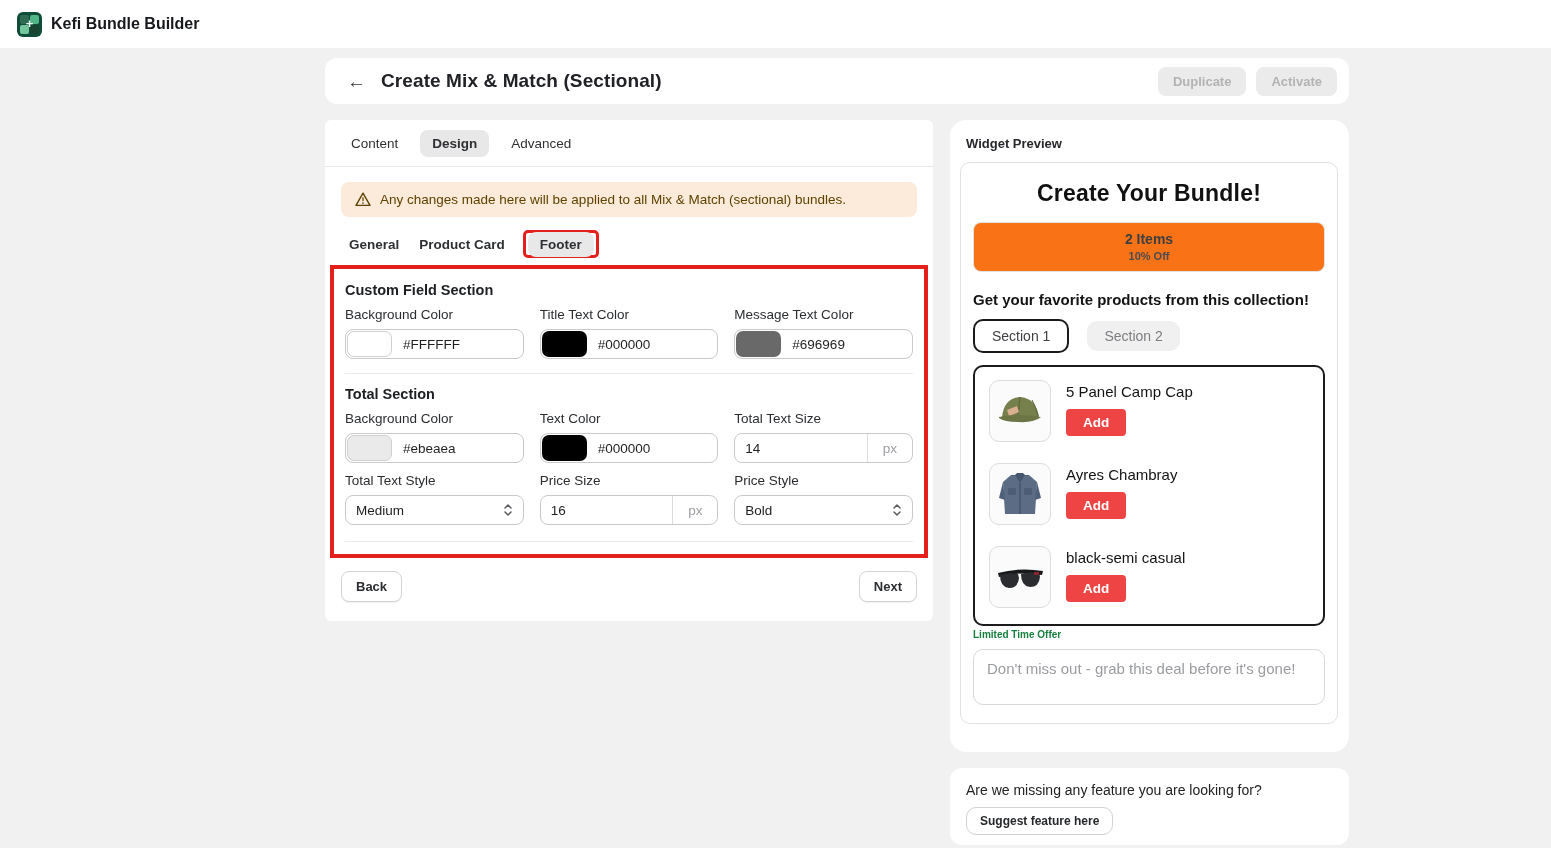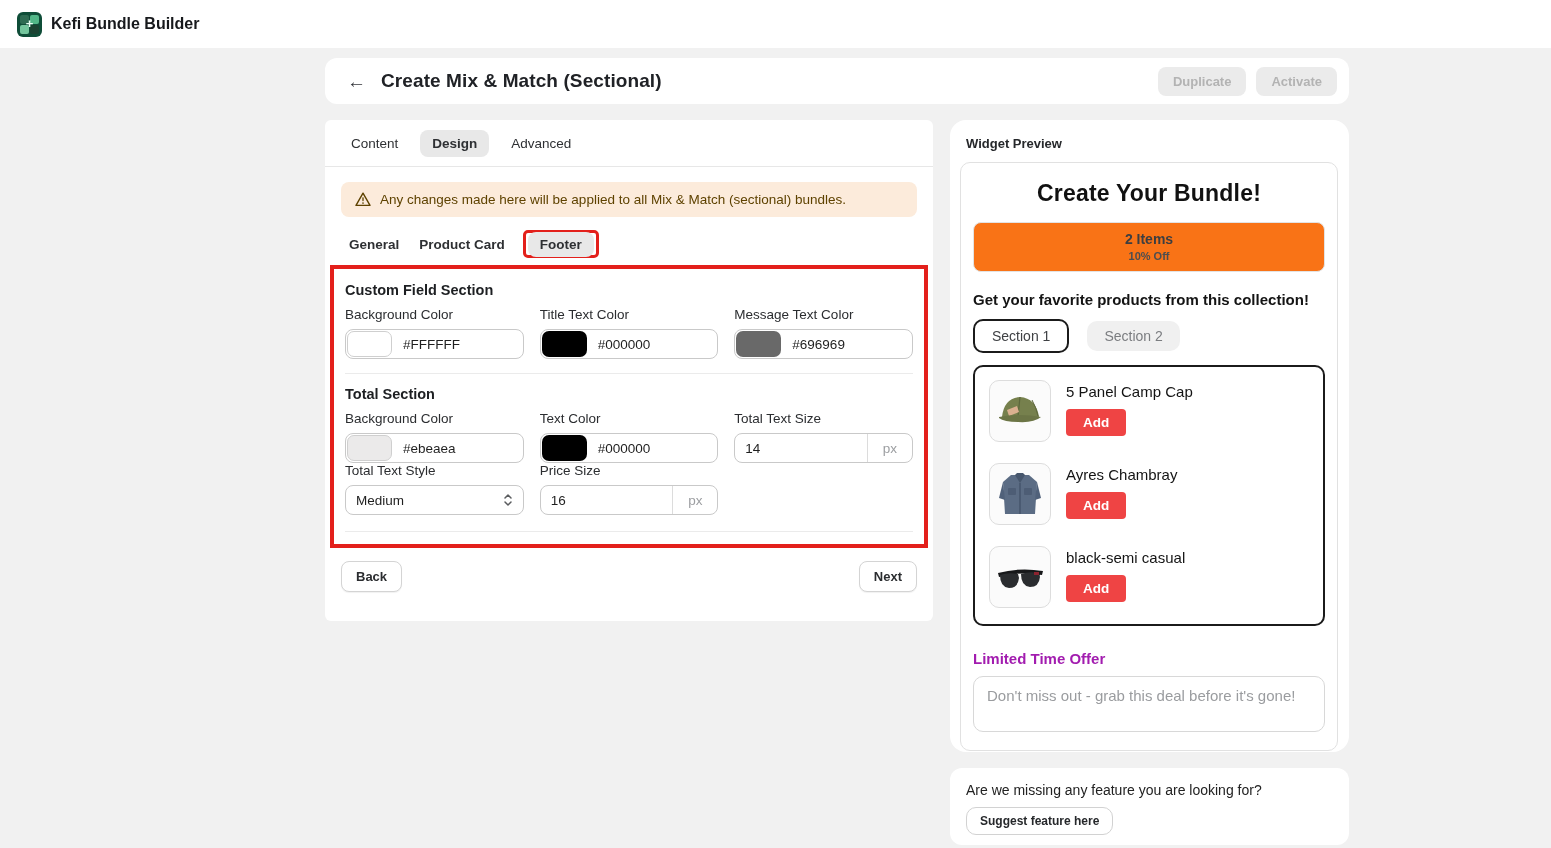--- a/index.html
+++ b/index.html
@@ -65,21 +65,21 @@
   .sectionrow { display:flex; gap:18px; align-items:center; }
   .section-pill { font-size:14px; color:#3f4144; padding:7px 17px; border-radius:10px; cursor:pointer; }
   .section-pill.active { border:2px solid #1b1b1b; background:#fff; }
   .section-pill.idle { background:#f0f0f0; color:#7b7d80; }
   .products-box { border:2px solid #1b1b1b; border-radius:10px; margin-top:12px; padding:13px 14px 12px 14px; }
   .prod-row { display:flex; gap:15px; margin-bottom:21px; }
   .prod-row:last-child { margin-bottom:4px; }
   .thumb { width:62px; height:62px; border:1px solid #ddd; border-radius:10px; background:#fbfbfb; flex:none; display:flex; align-items:center; justify-content:center; overflow:hidden; }
   .prod-name { font-size:15px; color:#141414; margin-top:3px; }
   .add-btn { margin-top:9px; background:#ef4444; color:#fff; font-size:13.5px; font-weight:bold; border:none; border-radius:4px; padding:6px 17px; cursor:pointer; }
-  .offer-label { font-size:15px; font-weight:bold; color:#a21caf; margin:24px 0 9px 0; }
+  .offer-label { font-size:10px; font-weight:bold; color:#15803d; margin:3px 0 9px 0; }
   .offer-input { width:100%; height:56px; border:1px solid #d8d8d8; border-radius:10px; padding:10px 13px; font-family:"Liberation Sans",sans-serif; font-size:15px; color:#3c3e41; resize:none; outline:none; }
   .offer-input::placeholder { color:#9a9c9f; }
 
   
   .feature-card { position:absolute; left:950px; top:768px; width:399px; height:77px; background:#fff; border-radius:12px; padding:14px 16px; }
   .feature-q { font-size:14px; color:#222; }
   .feature-btn { margin-top:9px; background:#fff; border:1px solid #d2d2d2; border-radius:10px; padding:6px 13px; font-size:12px; font-weight:bold; color:#26282b; cursor:pointer; }
 
   svg { display:block; }
 </style>
@@ -178,38 +178,50 @@
       </div>
       <div>
         <div class="field-label">Total Text Size</div>
         <div class="control">
           <input class="num-input" value="14" style="">
           <span class="suffix">px</span>
         </div>
       </div>
     </div>
 
-    <div class="grid3" style="margin-top:0;">
+    <div class="grid3" style="margin-top:10px;">
       <div>
         <div class="field-label">Total Text Style</div>
         <div class="control selectbox">
           <span class="select-value">Medium</span>
           <span>
             <svg width="10" height="14" viewBox="0 0 10 14">
                 <path d="M2 5 L5 2 L8 5" fill="none" stroke="#5a5c5f" stroke-width="1.5" stroke-linecap="round" stroke-linejoin="round"></path>
                 <path d="M2 9 L5 12 L8 9" fill="none" stroke="#5a5c5f" stroke-width="1.5" stroke-linecap="round" stroke-linejoin="round"></path>
               </svg>
           </span>
         </div>
       </div>
       <div>
         <div class="field-label">Price Size</div>
         <div class="control">
           <input class="num-input" value="16" style="">
           <span class="suffix">px</span>
+        </div>
+      </div>
+      <div>
+        <div class="field-label">Price Style</div>
+        <div class="control selectbox">
+          <span class="select-value">Bold</span>
+          <span>
+            <svg width="10" height="14" viewBox="0 0 10 14">
+                <path d="M2 5 L5 2 L8 5" fill="none" stroke="#5a5c5f" stroke-width="1.5" stroke-linecap="round" stroke-linejoin="round"></path>
+                <path d="M2 9 L5 12 L8 9" fill="none" stroke="#5a5c5f" stroke-width="1.5" stroke-linecap="round" stroke-linejoin="round"></path>
+              </svg>
+          </span>
         </div>
       </div>
     </div>
 
     <div class="divider tight"></div>
     <div class="formfoot"></div>
   </div>
 
   <div class="navrow">
     <button class="btn-light">Back</button>

